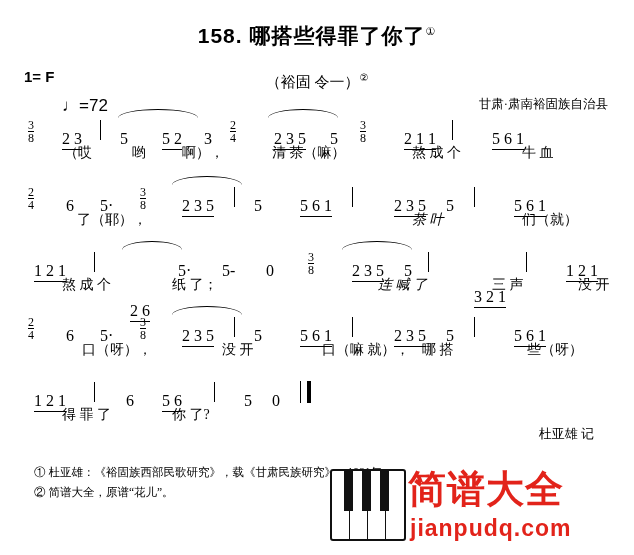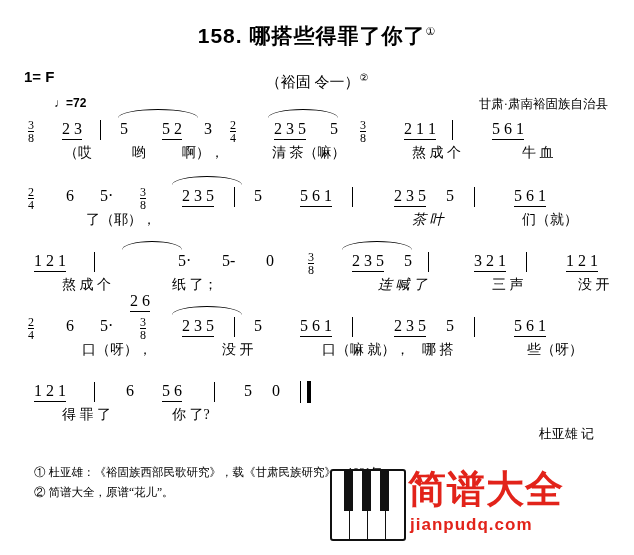--- a/index.html
+++ b/index.html
@@ -29,25 +29,24 @@
     font-size:15px;
   }
   .subtitle .sup{font-size:10px;vertical-align:super;}
 
   .keysig{
     position:absolute;top:68px;left:24px;
     font-family:"Liberation Sans", sans-serif;
     font-size:15px;font-weight:bold;
   }
   .tempo{
-    position:absolute;top:96px;left:54px;
-    font-size:12px;
+    position:absolute;top:96px;left:62px;
+    font-size:17px;
     font-family:"Liberation Sans", sans-serif;
     white-space:nowrap;
-    font-weight:bold;
   }
   .region{
     position:absolute;top:96px;right:26px;
     font-size:12.5px;
     white-space:nowrap;
   }
 
   
   .system{position:absolute;left:22px;width:592px;}
   .staffline{
@@ -58,21 +57,21 @@
     position:absolute;top:0;left:0;height:30px;width:100%;
     font-family:"Liberation Serif", serif;
     font-size:16px;
     white-space:nowrap;
   }
   .lyrics{
     position:absolute;top:26px;left:0;height:22px;width:100%;
     font-size:14px;
     white-space:nowrap;
   }
-  .tok{position:absolute;top:2px;white-space:nowrap;text-align:center;}
+  .tok{position:absolute;top:12px;white-space:nowrap;text-align:center;}
   .lyr{position:absolute;top:0;white-space:nowrap;text-align:center;}
 
   
   .meter{
     display:inline-block;
     position:relative;
     font-size:12px;
     line-height:1;
     vertical-align:middle;
     text-align:center;
@@ -133,21 +132,21 @@
     font-weight:bold;
     font-size:38px;
     color:#E2231A;
     letter-spacing:1px;
     line-height:44px;
   }
   .logo-url{
     position:absolute;left:80px;top:50px;
     font-family:"Liberation Sans", sans-serif;
     font-weight:bold;
-    font-size:17px;
+    font-size:23px;
     color:#E2231A;
     letter-spacing:1px;
   }
 </style>
 </head>
 <body>
 
 <div class="page">
 
   <div class="title">
@@ -203,40 +202,40 @@
             <div class="bar" style="left: 212px;"></div>
             <span class="tok" style="left: 232px;">5</span>
             <span class="tok u1" style="left: 278px;">5 6 1</span>
             <div class="bar" style="left: 330px;"></div>
             <span class="tok u1" style="left: 372px;">2 3 5</span>
             <span class="tok" style="left: 424px;">5</span>
             <div class="bar" style="left: 452px;"></div>
             <span class="tok u1" style="left: 492px;">5 6 1</span>
           </div>
           <div class="lyrics">
-            <span class="lyr" style="left: 64px;">了（耶），</span>
+            <span class="lyr" style="left: 55px;">了（耶），</span>
             <span class="lyr" style="left: 390px; font-style: italic;">茶 叶</span>
             <span class="lyr" style="left: 500px;">们（就）</span>
           </div>
         </div>
       </div>
       <div class="system" style="top: 250px;">
         <div class="staffline">
           <div class="notes">
             <span class="tok u1" style="left: 12px;">1 2 1</span>
             <div class="bar" style="left: 72px;"></div>
             <span class="tok u1" style="left: 108px; margin-top: 40px;">2 6</span>
             <span class="tok" style="left: 156px;">5·</span>
             <span class="tok" style="left: 200px;">5-</span>
             <span class="tok" style="left: 244px;">0</span>
             <span class="tok" style="left: 286px; top: 1px;"><span class="meter"><span class="num">3</span><span class="den">8</span></span></span>
             <span class="tok u1" style="left: 330px;">2 3 5</span>
             <span class="tok" style="left: 382px;">5</span>
             <div class="bar" style="left: 406px;"></div>
-            <span class="tok u1" style="left: 452px;">3 2 1</span>
+            <span class="tok u1" style="left: 452px; margin-top: 26px;">3 2 1</span>
             <div class="bar" style="left: 504px;"></div>
             <span class="tok u1" style="left: 544px;">1 2 1</span>
           </div>
           <div class="lyrics">
             <span class="lyr" style="left: 40px;">熬 成 个</span>
             <span class="lyr" style="left: 150px;">纸 了；</span>
             <span class="lyr" style="left: 356px; font-style: italic;">连 喊 了</span>
             <span class="lyr" style="left: 470px;">三 声</span>
             <span class="lyr" style="left: 556px;">没 开</span>
           </div>

